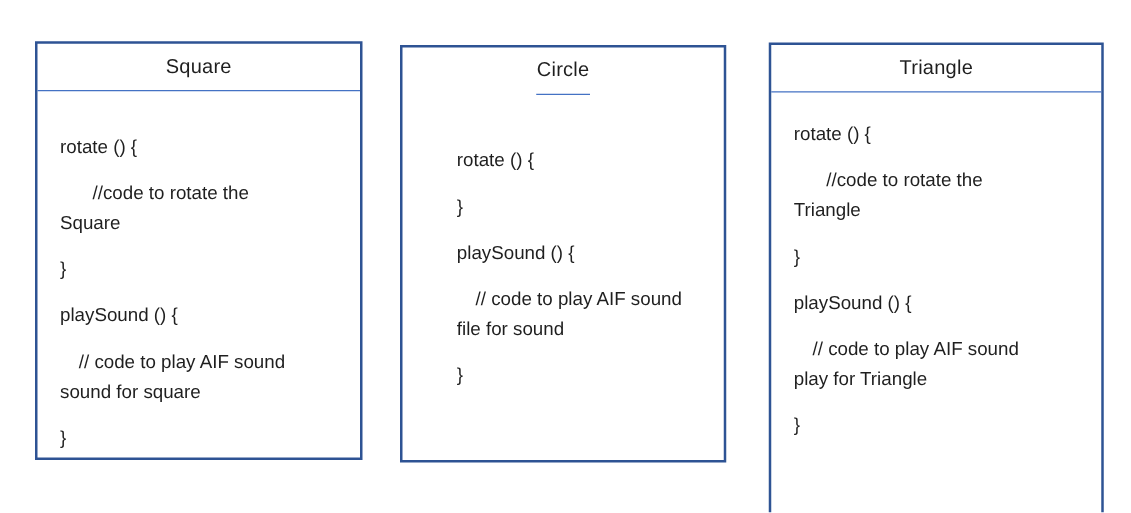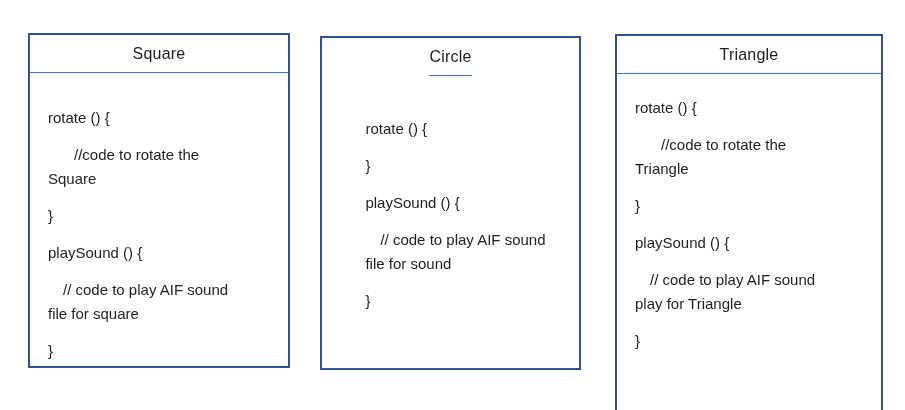--- a/index.html
+++ b/index.html
@@ -64,21 +64,21 @@
 
   <section class="class-box box-1">
     <header class="box-title">Square</header>
     <div class="box-body">
       <div class="line">rotate () {</div>
       <div class="line ps ind-lg">//code to rotate the</div>
       <div class="line">Square</div>
       <div class="line ps">}</div>
       <div class="line ps">playSound () {</div>
       <div class="line ps ind-sm">// code to play AIF sound</div>
-      <div class="line">file for square</div>
+      <div class="line">sound for square</div>
       <div class="line ps">}</div>
     </div>
   </section>
 
   <section class="class-box box-2">
     <header class="box-title">Circle</header>
     <div class="box-body">
       <div class="line">rotate () {</div>
       <div class="line ps">}</div>
       <div class="line ps">playSound () {</div>

